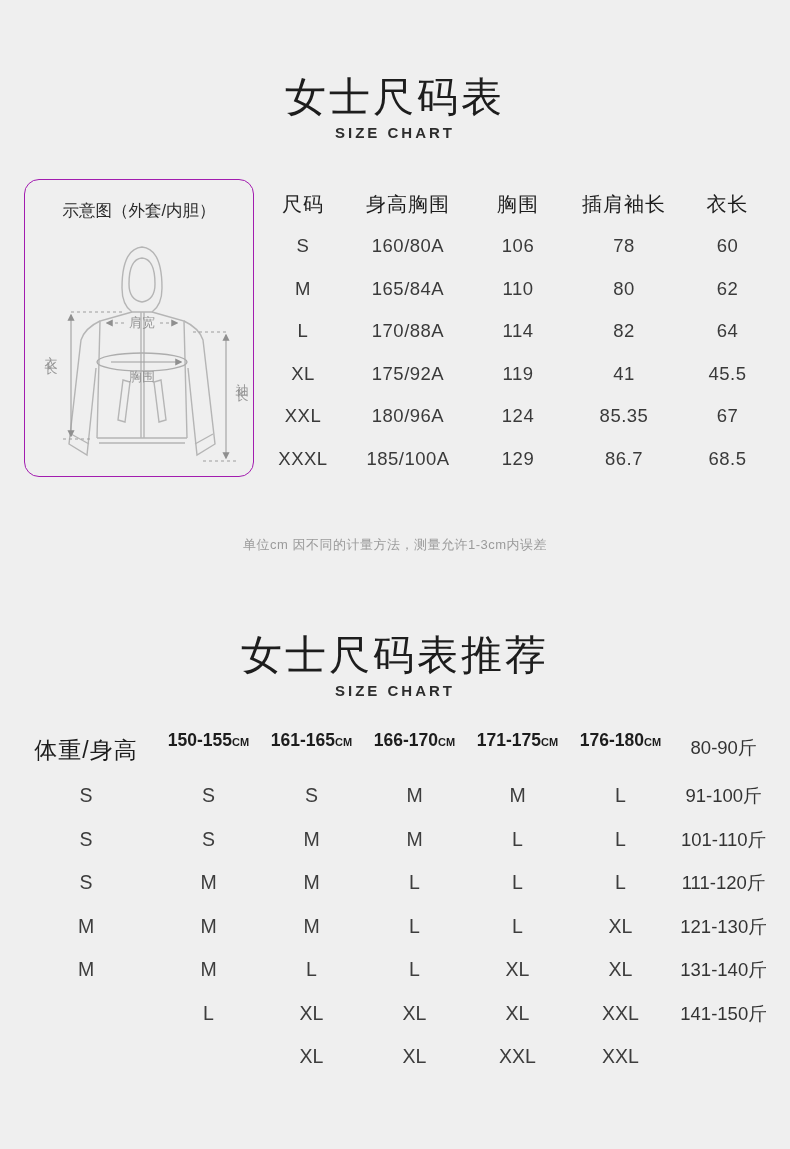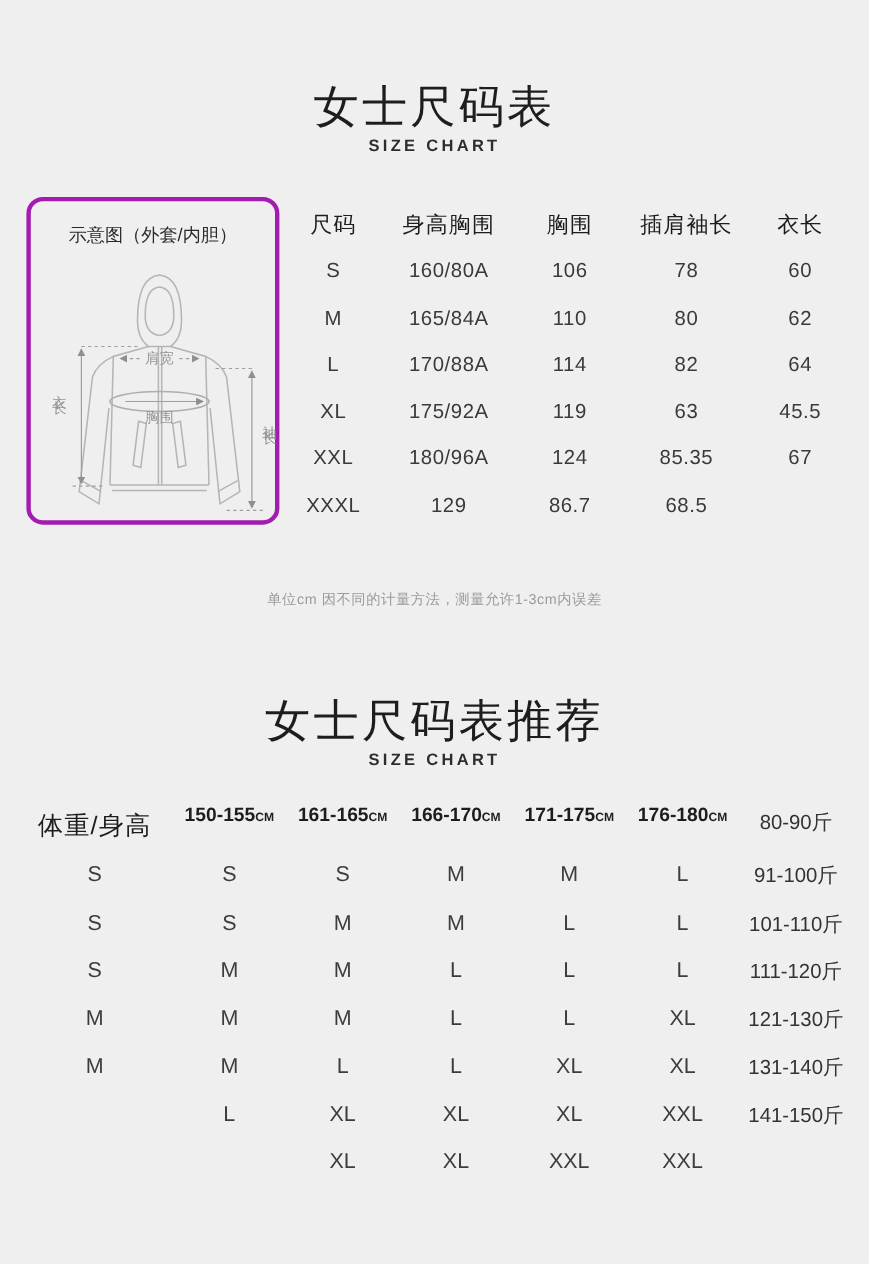--- a/index.html
+++ b/index.html
@@ -10,21 +10,21 @@
              font-weight:400;font-size:41px;letter-spacing:3px;color:#1d1d1d}
   #title1{top:70px}
   #title2{top:628px}
   .sec-sub{position:absolute;left:0;width:100%;text-align:center;
            font-size:15px;letter-spacing:3px;color:#2d2d2d;font-weight:700}
   #sub1{top:124px}
   #sub2{top:682px}
 
   
   .diagram-box{position:absolute;left:24px;top:179px;width:230px;height:298px;
-               border:4px solid #a21caf;border-radius:15px;box-sizing:border-box}
+               border:1px solid #a21caf;border-radius:15px;box-sizing:border-box}
   .diagram-title{position:absolute;top:20px;width:100%;text-align:center;
                  font-size:16.5px;color:#2a2a2a;font-weight:500}
   .diagram-svg{position:absolute;top:48px;left:0}
 
   
   .size-table{position:absolute;left:263px;top:183px;width:507px;display:grid;
               grid-template-columns:80px 130px 90px 122px 85px}
   .t1-header{display:flex;align-items:center;justify-content:center;height:42px;
              font-size:20px;font-weight:400;color:#1d1d1d;letter-spacing:1px}
   .t1-cell{display:flex;align-items:center;justify-content:center;height:42.5px;
@@ -116,28 +116,29 @@
       <div class="t1-cell">80</div>
       <div class="t1-cell">62</div>
       <div class="t1-cell">L</div>
       <div class="t1-cell">170/88A</div>
       <div class="t1-cell">114</div>
       <div class="t1-cell">82</div>
       <div class="t1-cell">64</div>
       <div class="t1-cell">XL</div>
       <div class="t1-cell">175/92A</div>
       <div class="t1-cell">119</div>
-      <div class="t1-cell">63</div>
+      <div class="t1-cell">41</div>
       <div class="t1-cell">45.5</div>
       <div class="t1-cell">XXL</div>
       <div class="t1-cell">180/96A</div>
       <div class="t1-cell">124</div>
       <div class="t1-cell">85.35</div>
       <div class="t1-cell">67</div>
       <div class="t1-cell">XXXL</div>
+      <div class="t1-cell">185/100A</div>
       <div class="t1-cell">129</div>
       <div class="t1-cell">86.7</div>
       <div class="t1-cell">68.5</div>
     </div>
 
   <div class="footnote">单位cm 因不同的计量方法，测量允许1-3cm内误差</div>
 
   <h1 class="sec-title" id="title2">女士尺码表推荐</h1>
   <div class="sec-sub" id="sub2">SIZE CHART</div>
 

